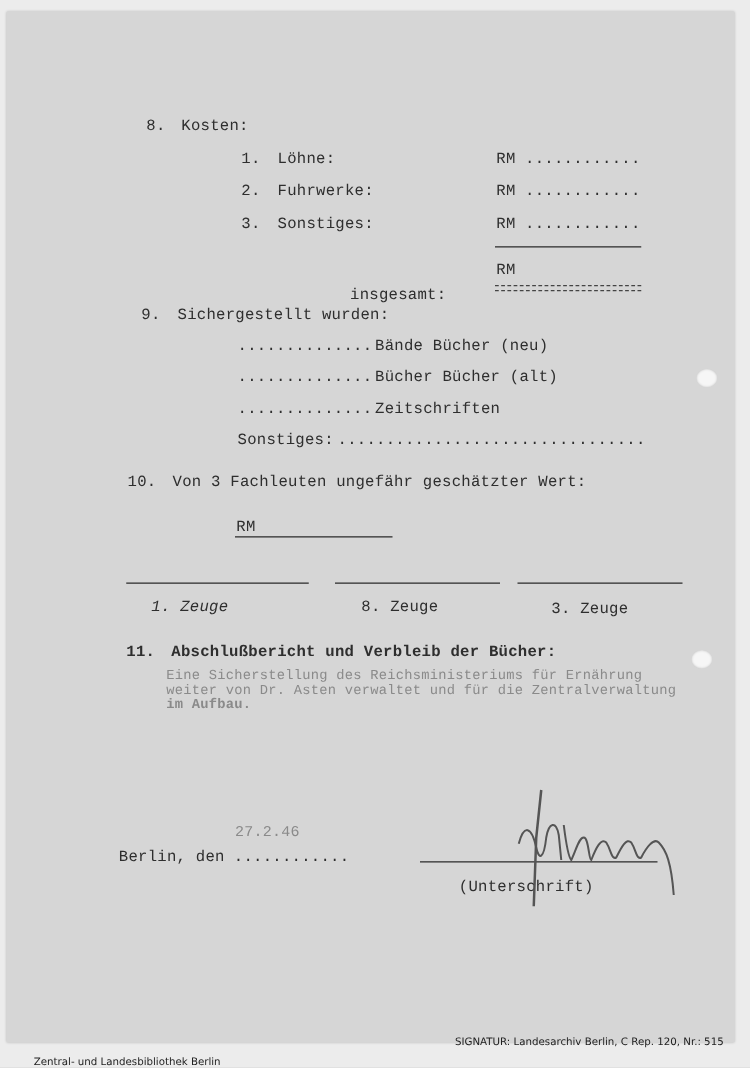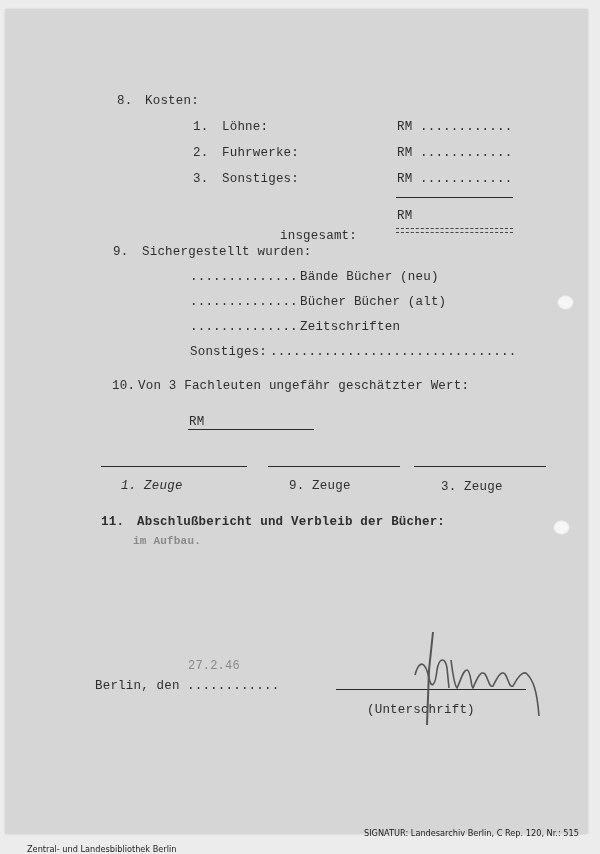--- a/index.html
+++ b/index.html
@@ -68,38 +68,40 @@
 
 <span class="t" style="left:190px; top:295px;">..............</span>
 <span class="t" style="left:300px; top:295px;">Bücher Bücher (alt)</span>
 
 <span class="t" style="left:190px; top:320px;">..............</span>
 <span class="t" style="left:300px; top:320px;">Zeitschriften</span>
 
 <span class="t" style="left:190px; top:345px;">Sonstiges:</span>
 <span class="t" style="left:270px; top:345px;">................................</span>
 
-<span class="t" style="left:102px; top:379px;margin-left:10px;">10.</span>
+<span class="t" style="left:102px; top:379px;">10.</span>
 <span class="t" style="left:138px; top:379px;text-align:right;">Von 3 Fachleuten ungefähr geschätzter Wert:</span>
 
 <span class="t" style="left:189px; top:415px;">RM</span>
 <div class="hline" style="left:188px; top:429px; width:126px;"></div>
 
 <div class="hline" style="left:101px; top:466px; width:146px;"></div>
 <div class="hline" style="left:268px; top:466px; width:132px;"></div>
 <div class="hline" style="left:414px; top:466px; width:132px;"></div>
 
 <span class="t" style="left:121px; top:479px;font-style:italic;">1. Zeuge</span>
-<span class="t" style="left:289px; top:479px;">9. Zeuge</span>
+<span class="t" style="left:289px; top:479px;">8. Zeuge</span>
 <span class="t" style="left:441px; top:480px;">3. Zeuge</span>
 
 <span class="t bold" style="left:101px; top:515px;">11.</span>
 <span class="t bold" style="left:137px; top:515px;">Abschlußbericht und Verbleib der Bücher:</span>
 
 <div style="position:absolute; left:133px; top:536px;">
+  <div class="t faded" style="position:relative;">Eine Sicherstellung des Reichsministeriums für Ernährung</div>
+  <div class="t faded" style="position:relative;">weiter von Dr. Asten verwaltet und für die Zentralverwaltung</div>
   <div class="t faded" style="position:relative;font-weight:bold;">im Aufbau.</div>
 </div>
 
 <span class="t faded" style="left:188px; top:661px; font-size:12px;">27.2.46</span>
 <span class="t" style="left:95px; top:679px;">Berlin, den</span>
 <span class="t" style="left:187px; top:679px;">............</span>
 
 <div class="hline" style="left:336px; top:689px; width:190px;"></div>
 <span class="t" style="left:367px; top:703px;">(Unterschrift)</span>
 

